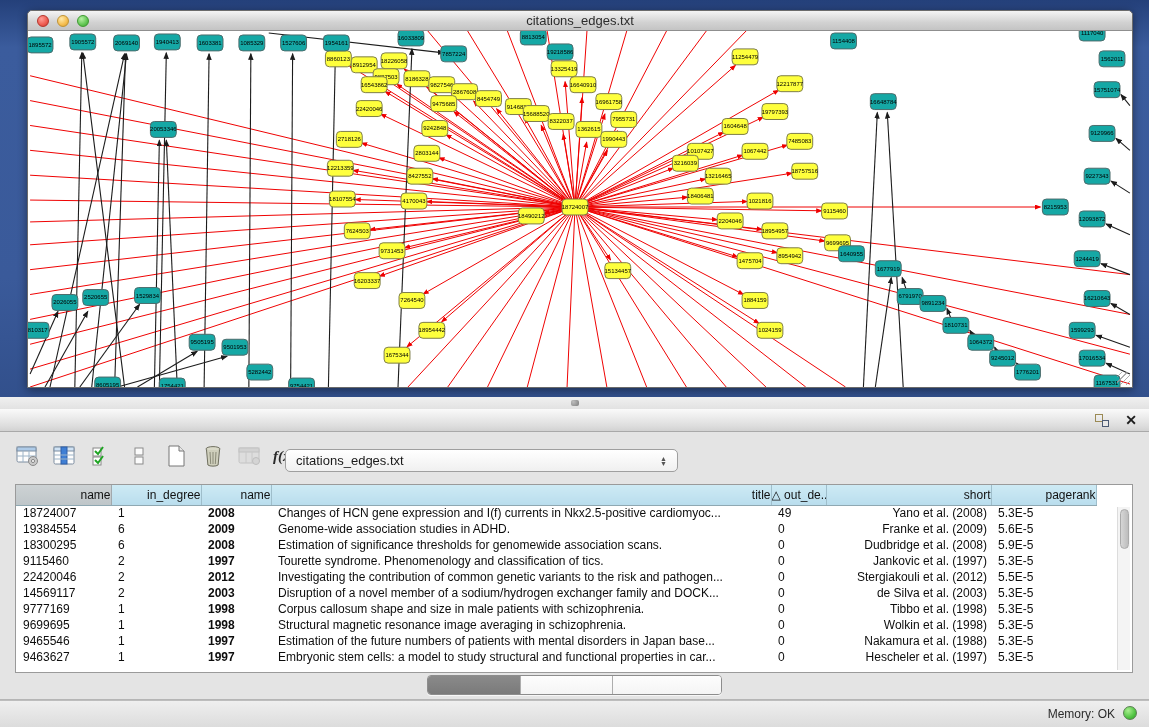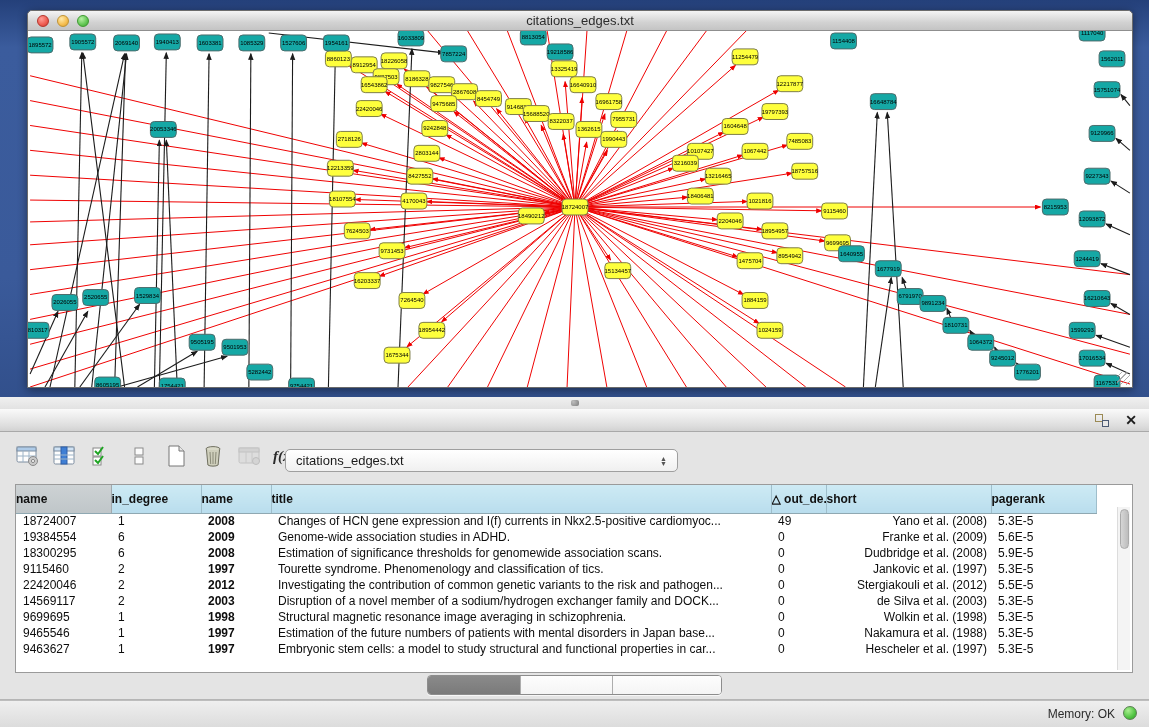--- a/index.html
+++ b/index.html
@@ -59,21 +59,21 @@
     font-size:15px; color:#2a2a2a; margin-right:14px; }
   .net-select { position:absolute; left:285px; top:17px; width:393px; height:23px;
     background:linear-gradient(#ffffff,#f0f0f0); border:1px solid #9f9f9f; border-radius:5px;
     font-size:13px; color:#1a1a1a; display:flex; align-items:center; padding:0 10px; }
   .net-select .value { flex:1; }
   .stepper { display:flex; flex-direction:column; line-height:5px; font-size:7px; color:#555; }
 
   .table-wrap { position:absolute; left:15px; top:52px; width:1118px; height:189px;
     background:#fff; border:1px solid #9a9a9a; overflow:hidden; }
   table.data { border-collapse:collapse; table-layout:fixed; width:1080px; font-size:12px; }
-  table.data th { height:28px; font-weight:bold; text-align:left; color:#111;
+  table.data th { height:20px; font-weight:normal; text-align:right; color:#111;
     background:linear-gradient(#cdeaf4,#b9dded); border-right:1px solid #9fbecb;
     border-bottom:1px solid #8fa8b2; overflow:hidden; white-space:nowrap; }
   table.data th.first { background:linear-gradient(#cdd2d4,#bfc6c9); border-right:1px solid #a2a9ad; }
   table.data td { height:16px; color:#0d0d0d; white-space:nowrap; overflow:hidden;
     text-overflow:ellipsis; padding:0 4px 0 7px; }
   td.c-name{ padding-left:8px; } td.c-year{ padding-left:12px;font-weight:bold; }
   td.c-short{ text-align:right; } td.c-page{ padding-left:14px; }
   .vscroll { position:absolute; right:2px; top:22px; bottom:2px; width:13px;
     background:#f4f4f4; border-left:1px solid #dcdcdc; }
   .vscroll .thumb { position:absolute; left:1.5px; top:2px; width:9px; height:40px;
@@ -819,20 +819,29 @@
             <tr>
               <td class="c-name">14569117</td>
               <td class="c-indeg">2</td>
               <td class="c-year">2003</td>
               <td class="c-title">Disruption of a novel member of a sodium/hydrogen exchanger family and DOCK...</td>
               <td class="c-out">0</td>
               <td class="c-short">de Silva et al. (2003)</td>
               <td class="c-page">5.3E-5</td>
             </tr>
             <tr>
+              <td class="c-name">9777169</td>
+              <td class="c-indeg">1</td>
+              <td class="c-year">1998</td>
+              <td class="c-title">Corpus callosum shape and size in male patients with schizophrenia.</td>
+              <td class="c-out">0</td>
+              <td class="c-short">Tibbo et al. (1998)</td>
+              <td class="c-page">5.3E-5</td>
+            </tr>
+            <tr>
               <td class="c-name">9699695</td>
               <td class="c-indeg">1</td>
               <td class="c-year">1998</td>
               <td class="c-title">Structural magnetic resonance image averaging in schizophrenia.</td>
               <td class="c-out">0</td>
               <td class="c-short">Wolkin et al. (1998)</td>
               <td class="c-page">5.3E-5</td>
             </tr>
             <tr>
               <td class="c-name">9465546</td>

